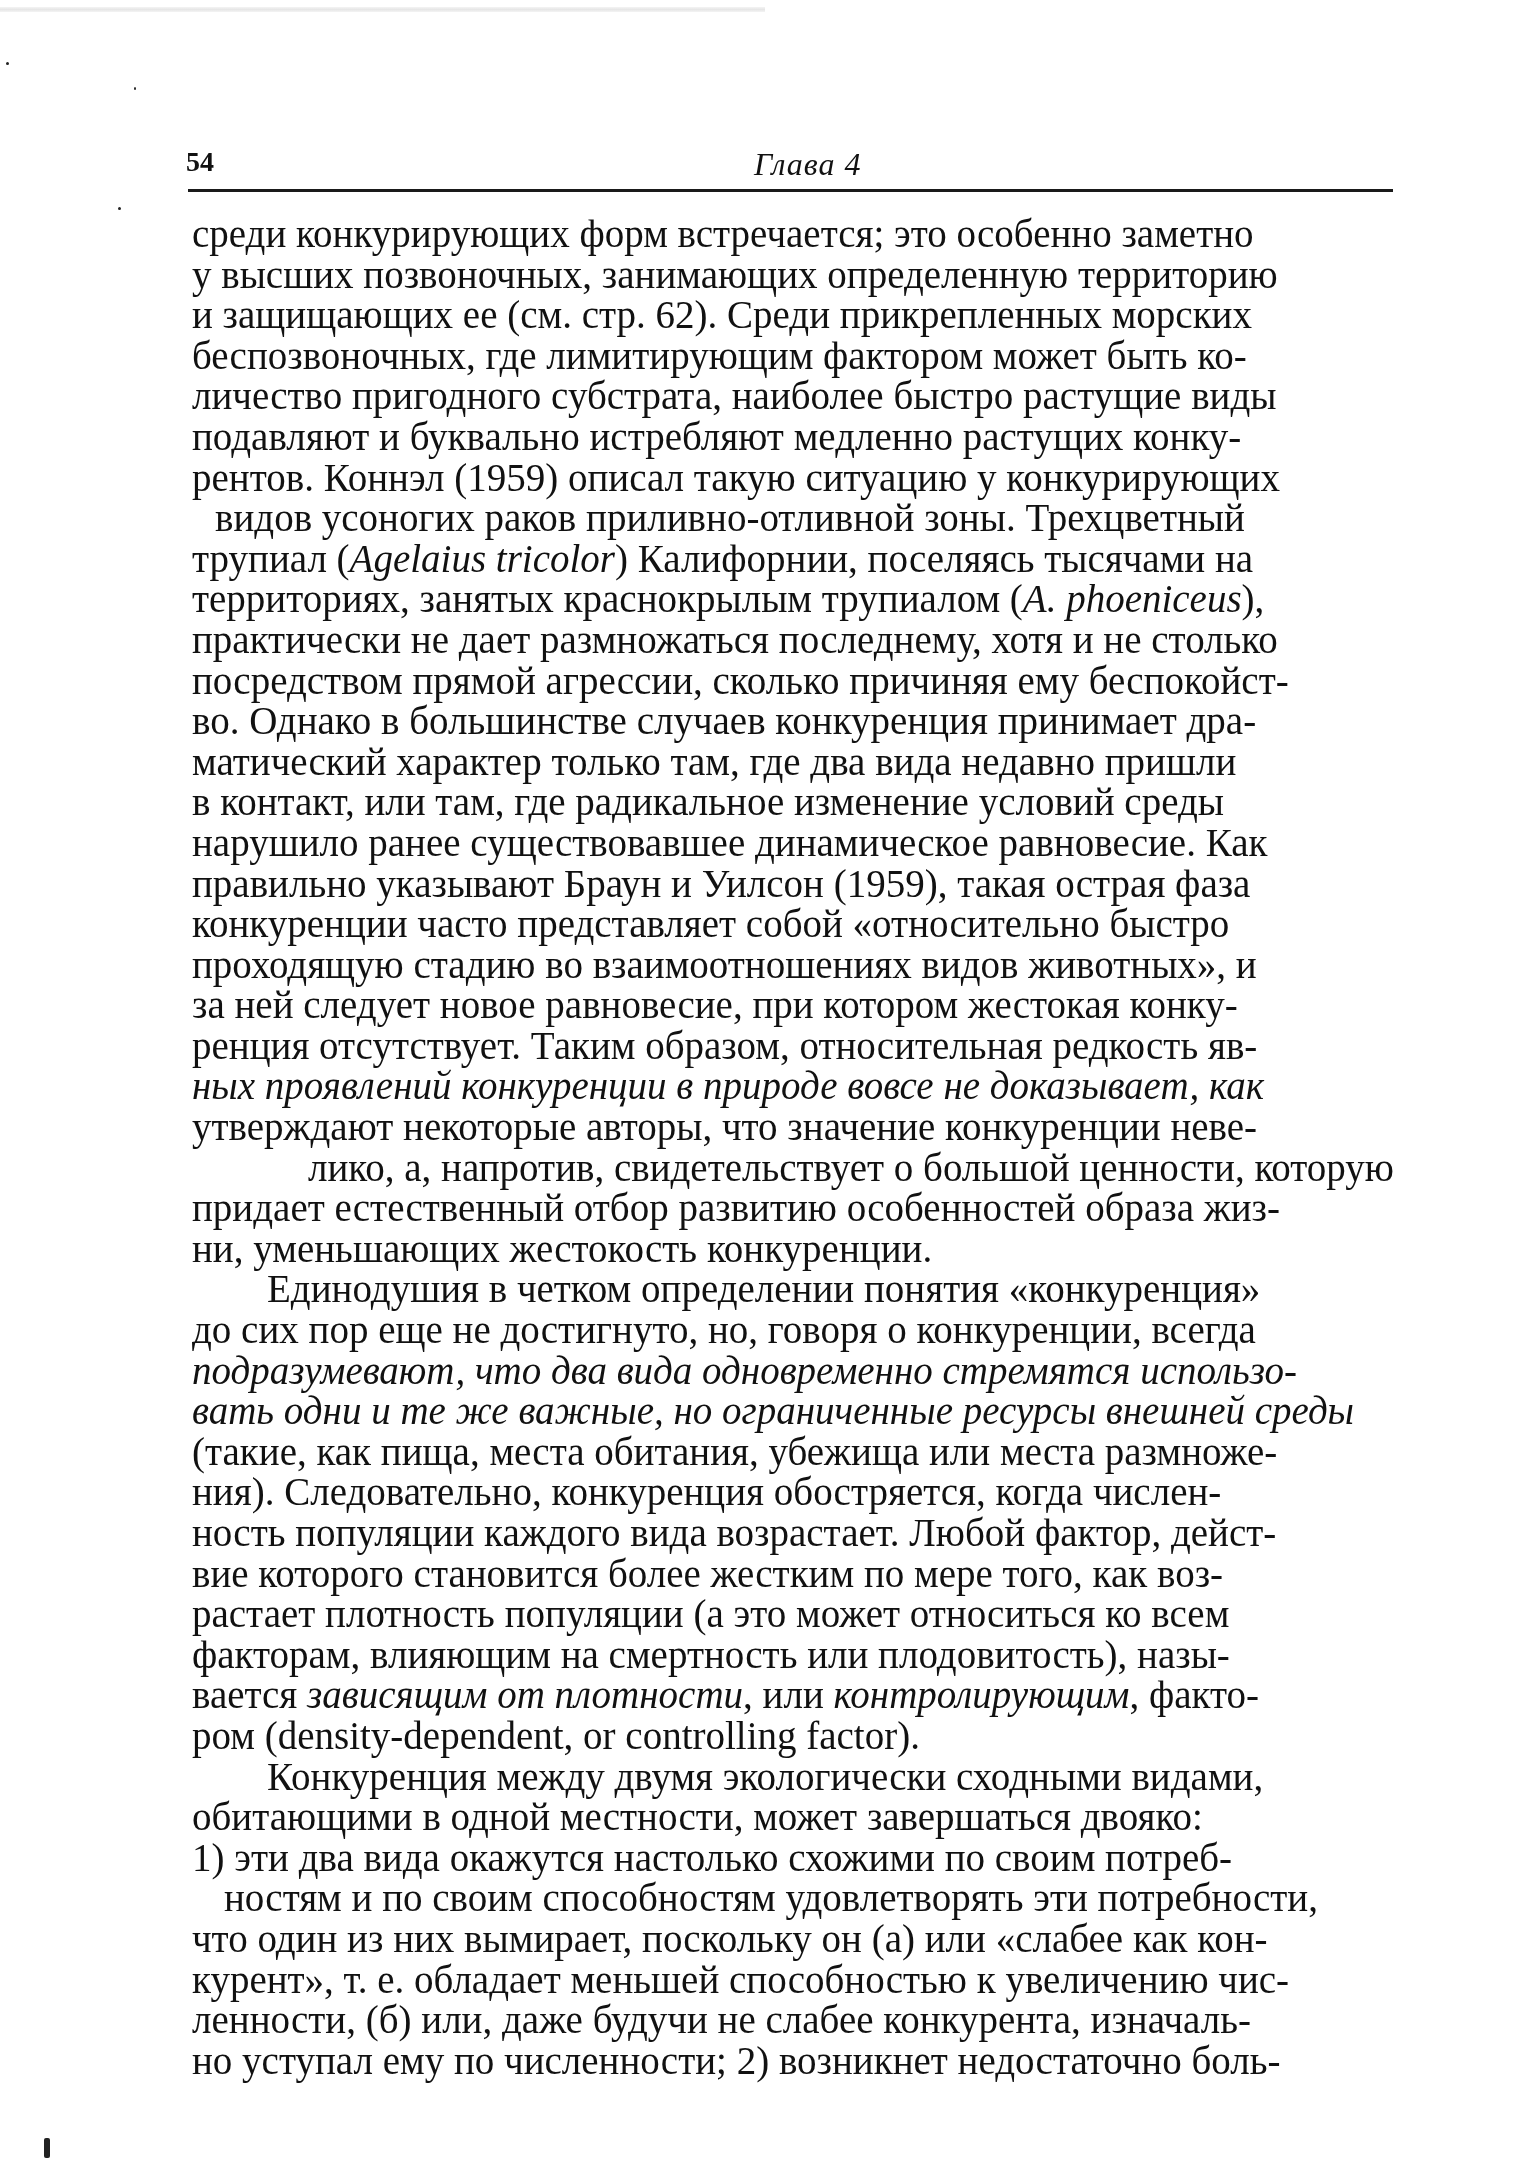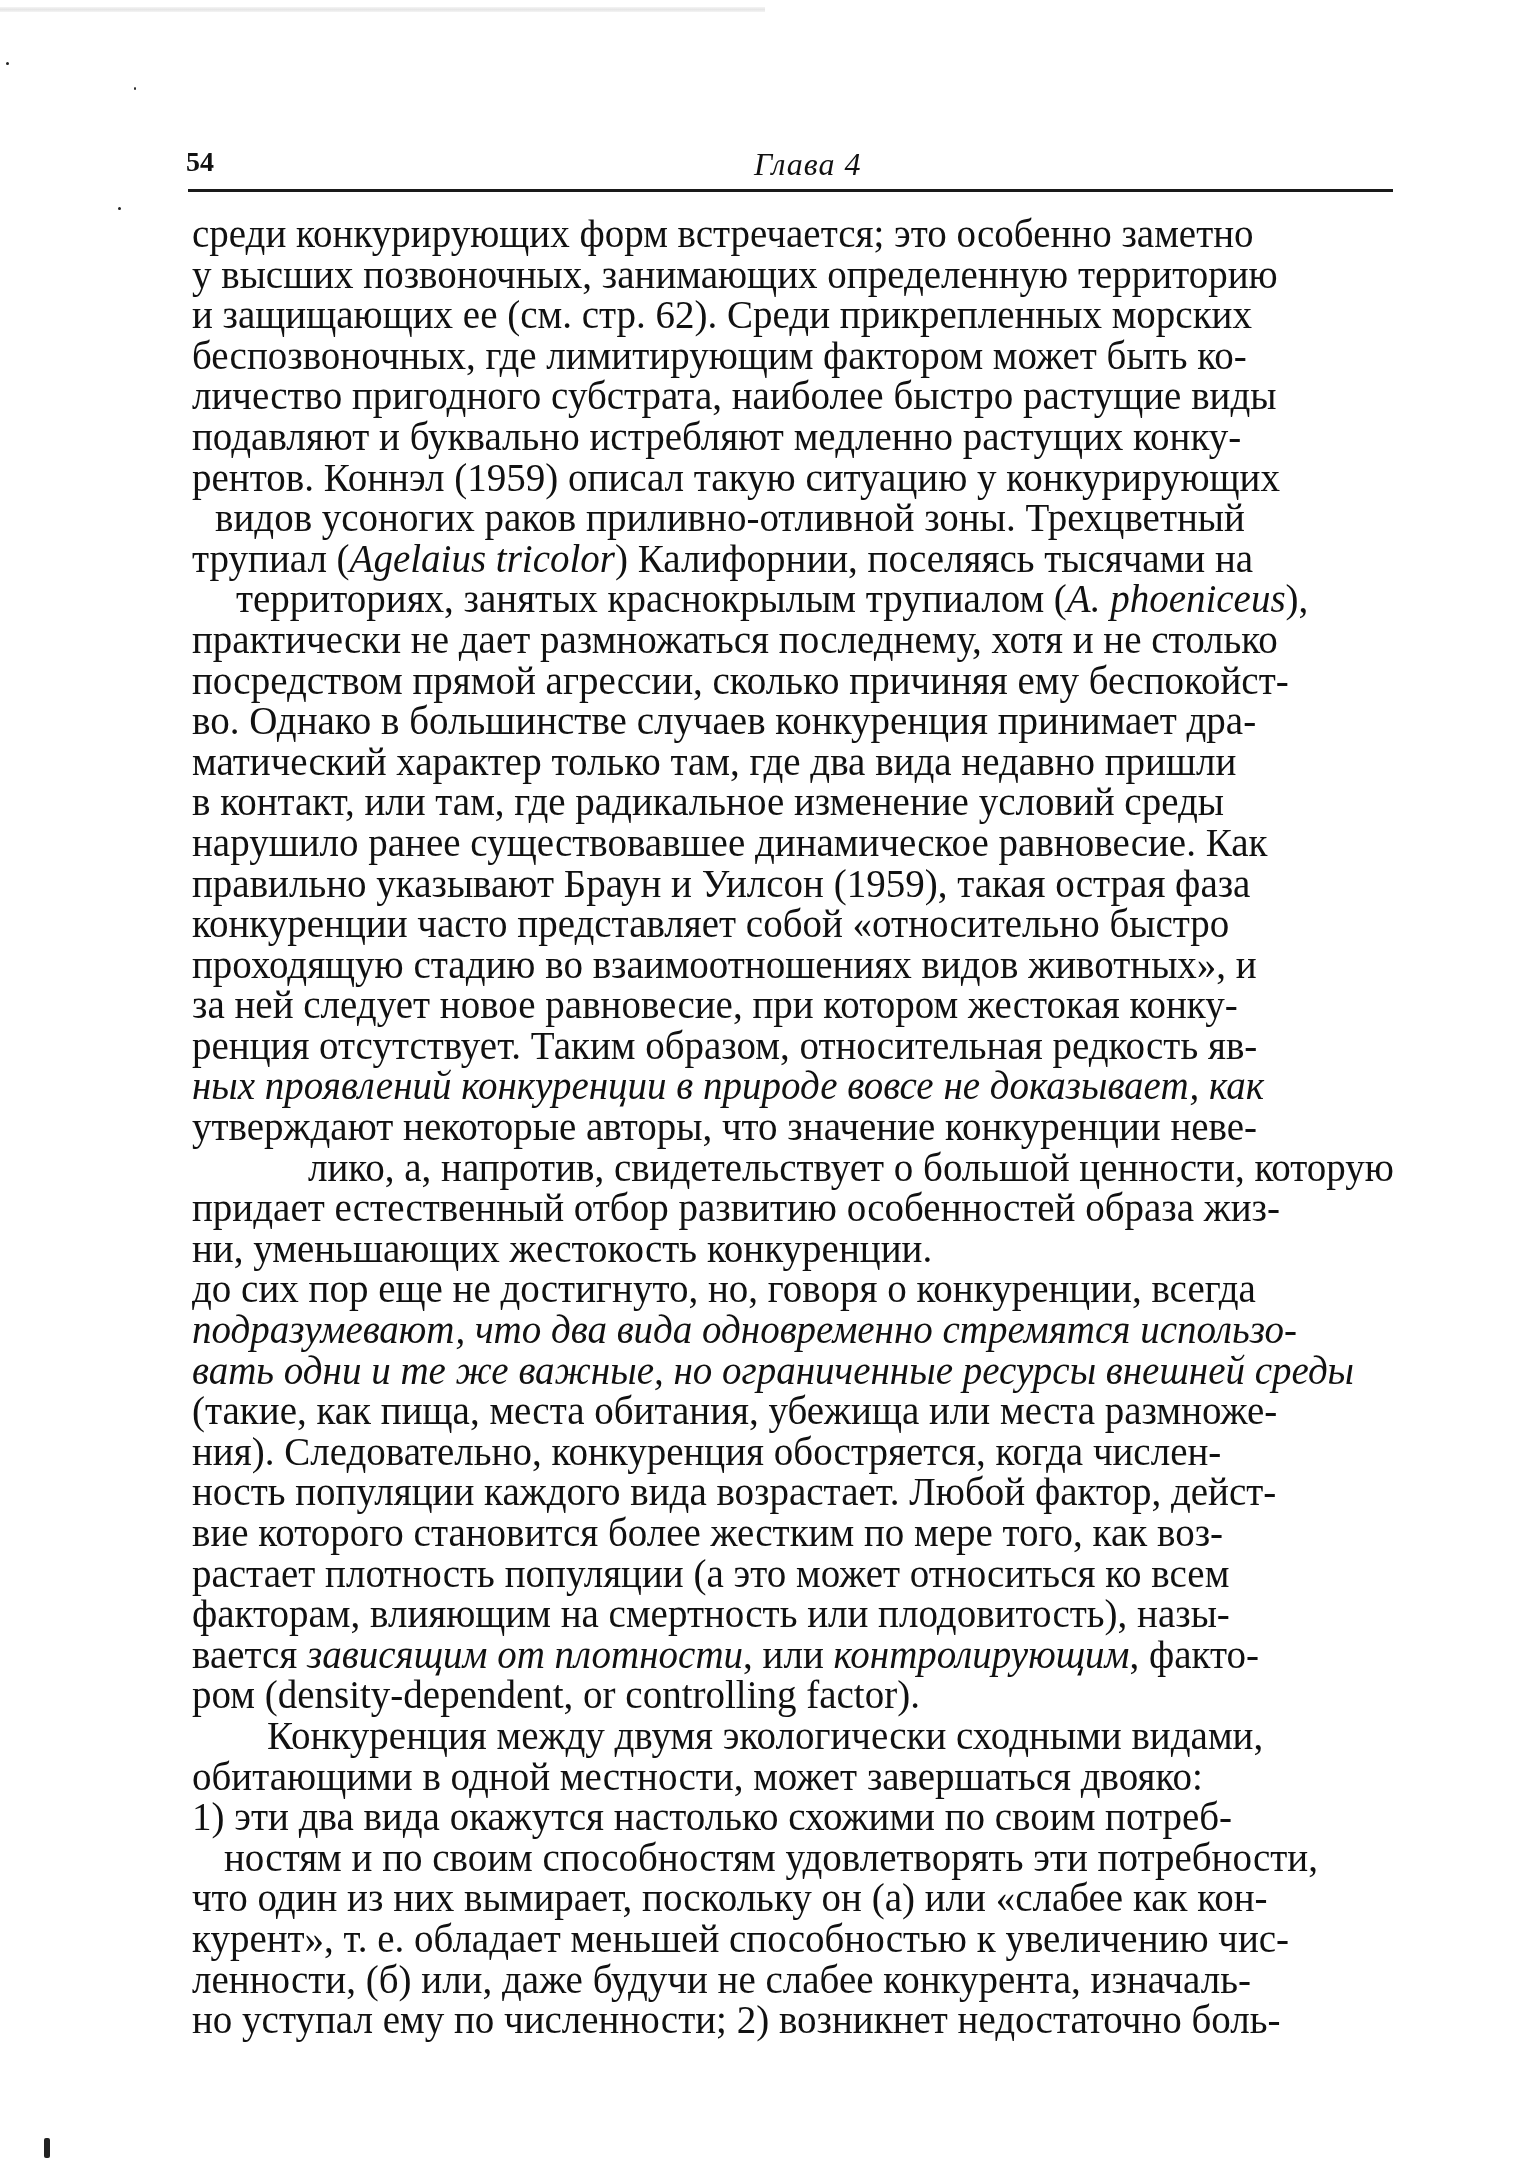--- a/index.html
+++ b/index.html
@@ -51,37 +51,38 @@
 <div class="body-text" id="body-text">
     <div class="line" style="word-spacing: 0px;"><span>среди конкурирующих форм встречается; это особенно заметно</span></div>
     <div class="line" style="word-spacing: 0px;"><span>у высших позвоночных, занимающих определенную территорию</span></div>
     <div class="line" style="word-spacing: 0px;"><span>и защищающих ее (см. стр. 62). Среди прикрепленных морских</span></div>
     <div class="line" style="word-spacing: 0px;"><span>беспозвоночных, где лимитирующим фактором может быть ко-</span></div>
     <div class="line" style="word-spacing: 0px;"><span>личество пригодного субстрата, наиболее быстро растущие виды</span></div>
     <div class="line" style="word-spacing: 0px;"><span>подавляют и буквально истребляют медленно растущих конку-</span></div>
     <div class="line" style="word-spacing: 0px;"><span>рентов. Коннэл (1959) описал такую ситуацию у конкурирующих</span></div>
     <div class="line" style="word-spacing: 0px; margin-left: 23px;"><span>видов усоногих раков приливно-отливной зоны. Трехцветный</span></div>
     <div class="line" style="word-spacing: 0px;"><span>трупиал (</span><span class="seg-italic">Agelaius tricolor</span><span>) Калифорнии, поселяясь тысячами на</span></div>
-    <div class="line" style="word-spacing: 0px; margin-left: 44px;"><span>территориях, занятых краснокрылым трупиалом (</span><span class="seg-italic">A. phoeniceus</span><span>),</span></div>
+    <div class="line" style="word-spacing: 0px;"><span>территориях, занятых краснокрылым трупиалом (</span><span class="seg-italic">A. phoeniceus</span><span>),</span></div>
     <div class="line" style="word-spacing: 0px;"><span>практически не дает размножаться последнему, хотя и не столько</span></div>
     <div class="line" style="word-spacing: 0px;"><span>посредством прямой агрессии, сколько причиняя ему беспокойст-</span></div>
     <div class="line" style="word-spacing: 0px;"><span>во. Однако в большинстве случаев конкуренция принимает дра-</span></div>
     <div class="line" style="word-spacing: 0px;"><span>матический характер только там, где два вида недавно пришли</span></div>
     <div class="line" style="word-spacing: 0px;"><span>в контакт, или там, где радикальное изменение условий среды</span></div>
     <div class="line" style="word-spacing: 0px;"><span>нарушило ранее существовавшее динамическое равновесие. Как</span></div>
     <div class="line" style="word-spacing: 0px;"><span>правильно указывают Браун и Уилсон (1959), такая острая фаза</span></div>
     <div class="line" style="word-spacing: 0px;"><span>конкуренции часто представляет собой «относительно быстро</span></div>
     <div class="line" style="word-spacing: 0px;"><span>проходящую стадию во взаимоотношениях видов животных», и</span></div>
     <div class="line" style="word-spacing: 0px;"><span>за ней следует новое равновесие, при котором жестокая конку-</span></div>
     <div class="line" style="word-spacing: 0px;"><span>ренция отсутствует. Таким образом, относительная редкость яв-</span></div>
     <div class="line" style="word-spacing: 0px; font-style: italic;"><span>ных проявлений конкуренции в природе вовсе не доказывает, как</span></div>
     <div class="line" style="word-spacing: 0px;"><span>утверждают некоторые авторы, что значение конкуренции неве-</span></div>
     <div class="line" style="word-spacing: 0px; text-align: right;"><span>лико, а, напротив, свидетельствует о большой ценности, которую</span></div>
     <div class="line" style="word-spacing: 0px;"><span>придает естественный отбор развитию особенностей образа жиз-</span></div>
     <div class="line"><span>ни, уменьшающих жестокость конкуренции.</span></div>
+    <div class="line indent" style="word-spacing: 0px;"><span>Единодушия в четком определении понятия «конкуренция»</span></div>
     <div class="line" style="word-spacing: 0px;"><span>до сих пор еще не достигнуто, но, говоря о конкуренции, всегда</span></div>
     <div class="line" style="word-spacing: 0px;"><span class="seg-italic">подразумевают, что два вида одновременно стремятся использо-</span></div>
     <div class="line" style="word-spacing: 0px;"><span class="seg-italic">вать одни и те же важные, но ограниченные ресурсы внешней среды</span></div>
     <div class="line" style="word-spacing: 0px; font-family: Liberation Serif, serif;"><span>(такие, как пища, места обитания, убежища или места размноже-</span></div>
     <div class="line" style="word-spacing: 0px;"><span>ния). Следовательно, конкуренция обостряется, когда числен-</span></div>
     <div class="line" style="word-spacing: 0px;"><span>ность популяции каждого вида возрастает. Любой фактор, дейст-</span></div>
     <div class="line" style="word-spacing: 0px;"><span>вие которого становится более жестким по мере того, как воз-</span></div>
     <div class="line" style="word-spacing: 0px;"><span>растает плотность популяции (а это может относиться ко всем</span></div>
     <div class="line" style="word-spacing: 0px;"><span>факторам, влияющим на смертность или плодовитость), назы-</span></div>
     <div class="line" style="word-spacing: 0px;"><span>вается </span><span class="seg-italic">зависящим от плотности</span><span>, или </span><span class="seg-italic">контролирующим</span><span>, факто-</span></div>

